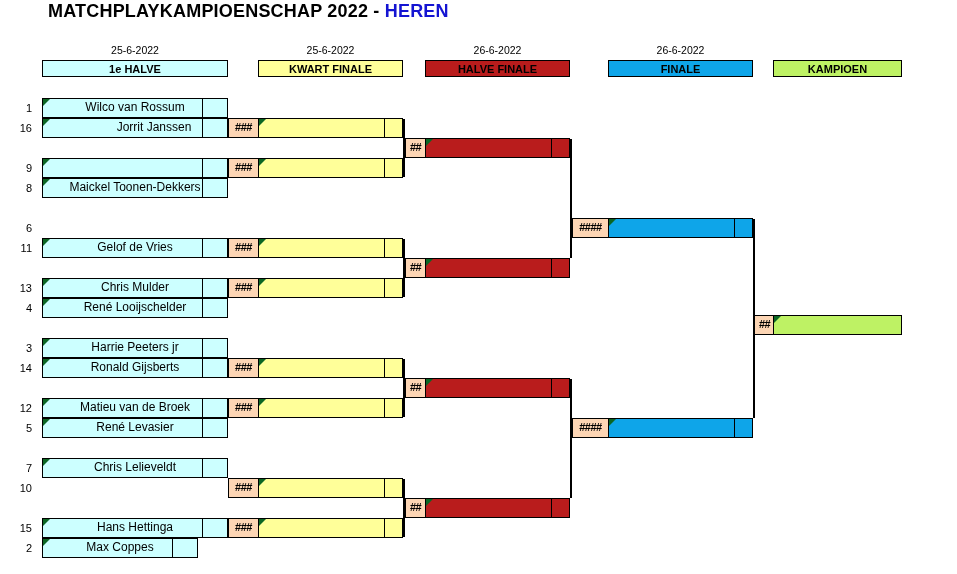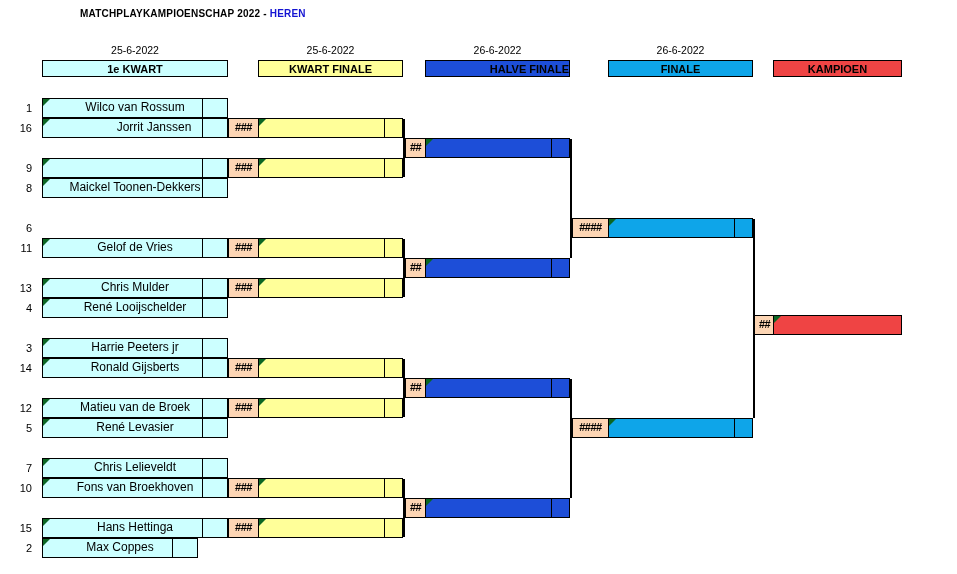--- a/index.html
+++ b/index.html
@@ -18,27 +18,26 @@
     position: absolute;
     left: 0; top: 0;
     width: 957px;
     height: 574px;
   }
 
   
   .title {
     position: absolute;
     left: 48px;
-    top: 8px;
-    font-size: 10px;
+    top: 1px;
+    font-size: 18px;
     font-weight: bold;
     color: #000000;
     white-space: nowrap;
     letter-spacing: 0.2px;
-    margin-left: 32px;
   }
   .title .accent { color: #1414d2; }
 
   
   .round-date {
     position: absolute;
     font-size: 10.5px;
     color: #000000;
     text-align: center;
     white-space: nowrap;
@@ -99,23 +98,23 @@
     box-sizing: border-box;
   }
   .box .lbl {
     position: relative;
     display: block;
     padding: 0 2px;
   }
 
   .c-round1  { background: #ccffff; }
   .c-quarter { background: #ffff99; }
-  .c-semi    { background: #1d4ed8; text-align: right; }
+  .c-semi    { background: #b91c1c; }
   .c-final   { background: #0ea5e9; }
-  .c-champ   { background: #ef4444; }
+  .c-champ   { background: #bef264; }
 
   
   .score {
     position: absolute;
     box-sizing: border-box;
     height: 20px;
     line-height: 17px;
     background: #fcd5b4;
     border: 1.5px solid #000000;
     font-size: 11px;
@@ -134,21 +133,21 @@
   }
 </style>
 </head>
 <body>
 
 <div id="bracket">
 
   <div class="title"><span>MATCHPLAYKAMPIOENSCHAP 2022 - </span><span class="accent">HEREN</span></div>
 
   <div class="round-date" style="left:42px;  top:44px; width:186px;">25-6-2022</div>
-  <div class="round-head c-round1" style="left:42px;  top:60px; width:186px;">1e KWART</div>
+  <div class="round-head c-round1" style="left:42px;  top:60px; width:186px;">1e HALVE</div>
 
   <div class="round-date" style="left:258px; top:44px; width:145px;">25-6-2022</div>
   <div class="round-head c-quarter" style="left:258px; top:60px; width:145px;">KWART FINALE</div>
 
   <div class="round-date" style="left:425px; top:44px; width:145px;">26-6-2022</div>
   <div class="round-head c-semi" style="left:425px; top:60px; width:145px;">HALVE FINALE</div>
 
   <div class="round-date" style="left:608px; top:44px; width:145px;">26-6-2022</div>
   <div class="round-head c-final" style="left:608px; top:60px; width:145px;">FINALE</div>
 
@@ -214,24 +213,20 @@
       <span class="lbl">René Levasier</span>
       <span class="sub" style="width:26px;"></span>
     </div>
 
   <div class="seed" style="left:8px; top:458px;">7</div>
   <div class="box mark c-round1" style="left:42px; top:458px; width:186px;">
       <span class="lbl">Chris Lelieveldt</span>
       <span class="sub" style="width:26px;"></span>
     </div>
   <div class="seed" style="left:8px; top:478px;">10</div>
-  <div class="box mark c-round1" style="left:42px; top:478px; width:186px;">
-      <span class="lbl">Fons van Broekhoven</span>
-      <span class="sub" style="width:26px;"></span>
-    </div>
 
   <div class="seed" style="left:8px; top:518px;">15</div>
   <div class="box mark c-round1" style="left:42px; top:518px; width:186px;">
       <span class="lbl">Hans Hettinga</span>
       <span class="sub" style="width:26px;"></span>
     </div>
   <div class="seed" style="left:8px; top:538px;">2</div>
   <div class="box mark c-round1" style="left:42px; top:538px; width:156px;">
       <span class="lbl">Max Coppes</span>
       <span class="sub" style="width:26px;"></span>

